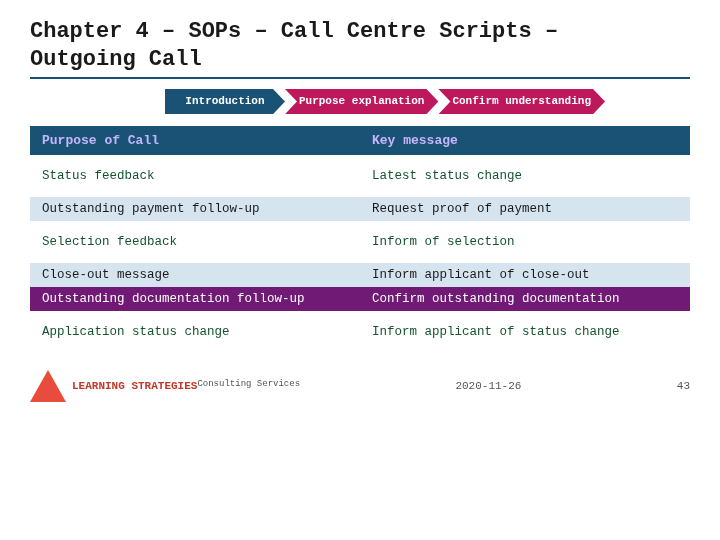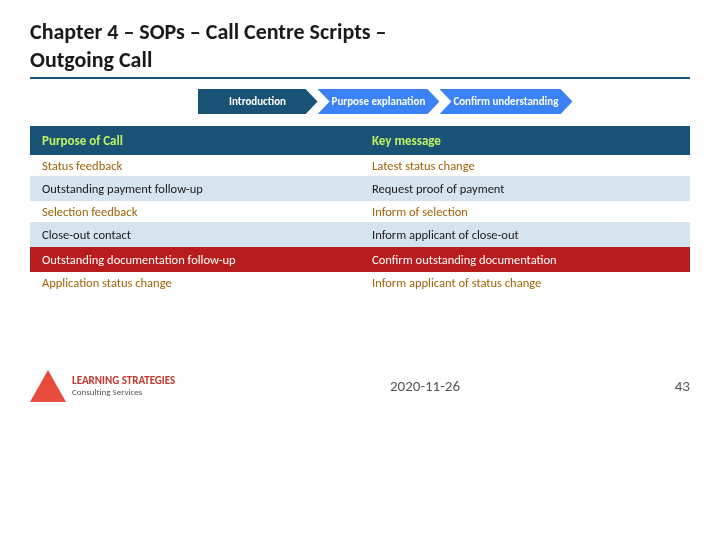--- a/index.html
+++ b/index.html
@@ -10,20 +10,21 @@
       font-family: 'Calibri', 'Arial', sans-serif;
       overflow: hidden;
       position: relative;
     }
 
     .page {
       width: 720px;
       height: 412px;
       padding: 18px 30px 10px 30px;
       position: relative;
+      font-family: Liberation Mono, monospace;
     }
 
     
     .title-block {
       margin-bottom: 10px;
     }
     .title-text {
       font-size: 22px;
       font-weight: bold;
       color: #1a1a1a;
@@ -59,53 +60,53 @@
       position: relative;
       line-height: 1.2;
     }
     .step:first-child {
       clip-path: polygon(0 0, calc(100% - 12px) 0, 100% 50%, calc(100% - 12px) 100%, 0 100%);
     }
     .step-active {
       background: #1a5276;
     }
     .step-light {
-      background: #3b82f6;
+      background: #be185d;
     }
 
     
     .table-wrapper {
       width: 100%;
     }
     table {
       width: 100%;
       border-collapse: collapse;
       font-size: 12.5px;
     }
     .table-header {
       background: #1a5276;
-      color: #bef264;
+      color: #c4b5fd;
       font-weight: bold;
       font-size: 13px;
     }
     .table-header td {
       padding: 7px 12px;
     }
     tr.row-light td {
       background: #d6e4f0;
       padding: 5px 12px;
       color: #1a1a1a;
     }
     tr.row-white td {
       background: #ffffff;
-      padding: 3px 12px;
-      color: #a16207;
+      padding: 14px 12px;
+      color: #14532d;
     }
     tr.row-blue-dark td {
-      background: #b91c1c;
+      background: #701a75;
       color: #ffffff;
       padding: 5px 12px;
       font-weight: 500;
     }
     td {
       width: 50%;
     }
 
     
     .note-text {
@@ -133,35 +134,35 @@
     }
     .logo-triangle {
       width: 0;
       height: 0;
       border-left: 18px solid transparent;
       border-right: 18px solid transparent;
       border-bottom: 32px solid #e74c3c;
     }
     .logo-text-block {
       display: flex;
-      flex-direction: column;
+      flex-direction: row;
     }
     .logo-main {
       font-size: 11px;
       font-weight: bold;
       color: #c0392b;
       line-height: 1.1;
     }
     .logo-sub {
       font-size: 9px;
       color: #555;
       line-height: 1.1;
     }
     .footer-center {
-      font-size: 15px;
+      font-size: 11px;
       color: #555;
       text-align: center;
     }
     .footer-right {
       width: 60px;
       height: 40px;
       background: #2471a3;
       border-radius: 4px;
       display: flex;
       align-items: center;
@@ -217,21 +218,21 @@
           </tr>
           <tr class="row-light">
             <td>Outstanding payment follow-up</td>
             <td>Request proof of payment</td>
           </tr>
           <tr class="row-white">
             <td>Selection feedback</td>
             <td>Inform of selection</td>
           </tr>
           <tr class="row-light">
-            <td>Close-out contact</td>
+            <td>Close-out message</td>
             <td>Inform applicant of close-out</td>
           </tr>
           <tr class="row-blue-dark">
             <td>Outstanding documentation follow-up</td>
             <td>Confirm outstanding documentation</td>
           </tr>
           <tr class="row-white">
             <td>Application status change</td>
             <td>Inform applicant of status change</td>
           </tr>

